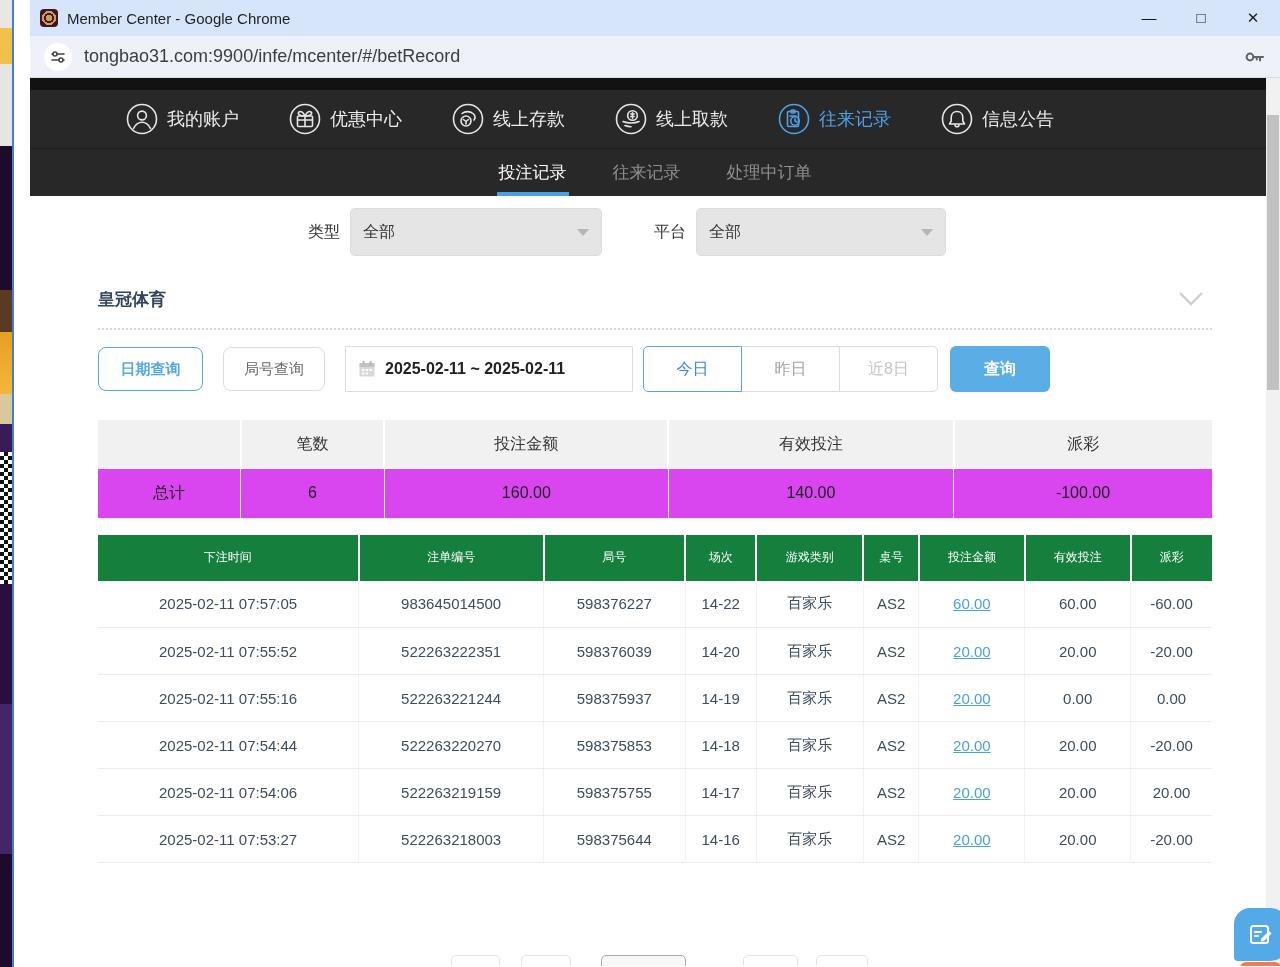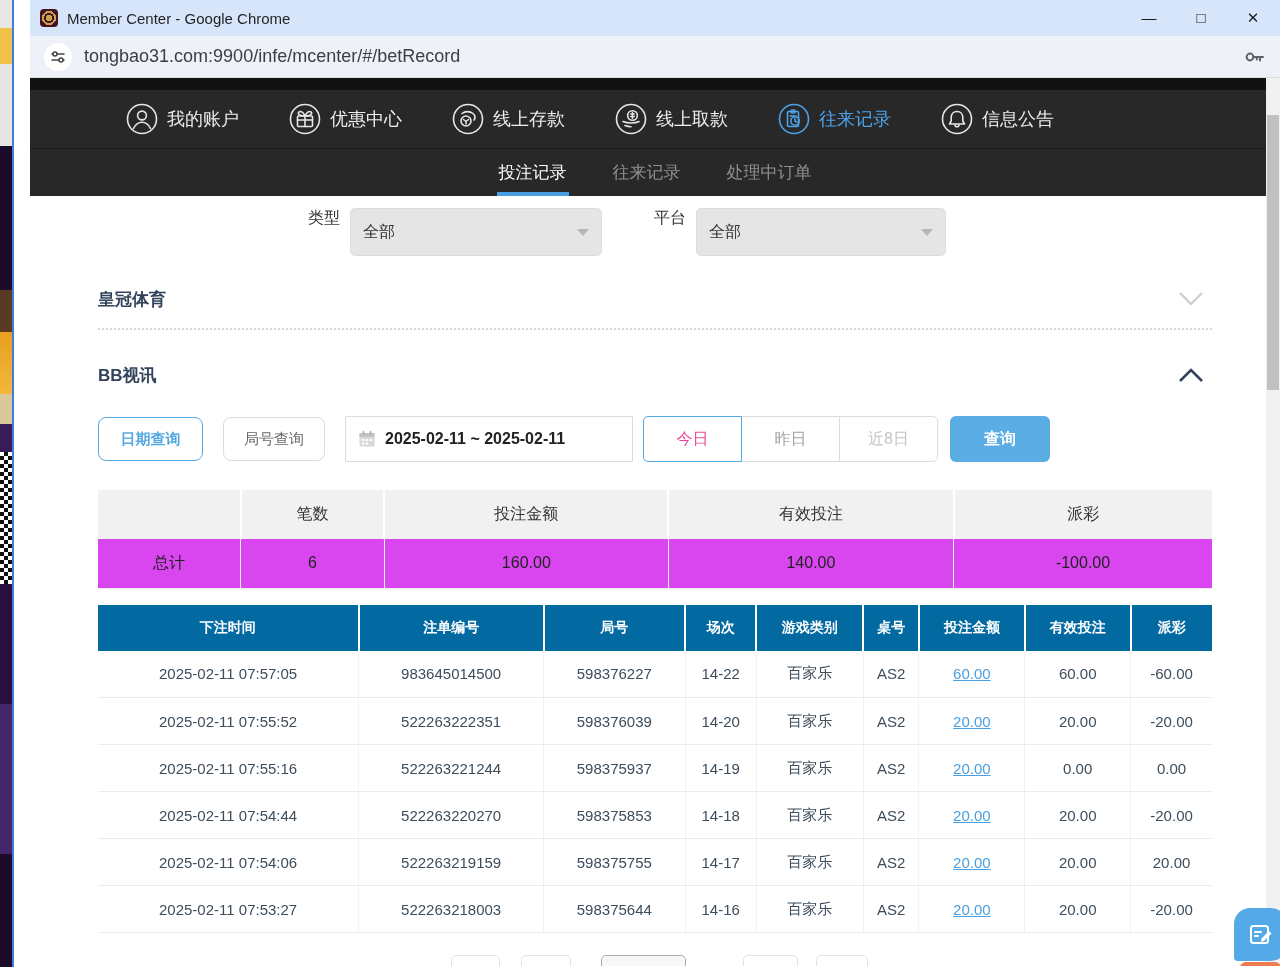--- a/index.html
+++ b/index.html
@@ -35,21 +35,21 @@
   .nav-item { display:flex; align-items:center; gap:9px; color:#ededed; font-size:18px; cursor:pointer; white-space:nowrap; }
   .nav-item.active { color:#4da2e8; }
   .nav-ico { width:32px; height:32px; display:flex; }
   .tabrow { height:48px; background:#282828; border-top:1px solid #1d1d1d; display:flex; justify-content:center; align-items:stretch; gap:46px; }
   .tab { position:relative; display:flex; align-items:center; font-size:17px; color:#8f8f8f; cursor:pointer; }
   .tab.active { color:#fff; }
   .tab.active::after { content:""; position:absolute; left:-2px; right:-2px; bottom:0; height:4px; background:#4a9ee2; }
 
   .content { padding:0 68px; }
 
-  .filter-row { margin-top:12px; margin-left:210px; display:flex; height:48px; }
+  .filter-row { margin-top:12px; margin-left:210px; display:flex; align-items:center; height:48px; }
   .filter-label { font-size:16px; color:#333; margin-right:10px; }
   .select { width:252px; height:48px; border:1px solid #dcdcdc; border-radius:5px; display:flex; align-items:center;
     padding:0 12px; font-size:16px; color:#333; background:#e5e5e5; cursor:pointer; }
   .select .sel-val { flex:1 1 auto; }
   .caret { width:0; height:0; border-left:6px solid transparent; border-right:6px solid transparent; border-top:7px solid #b6b6b6; }
   .filter-gap { width:52px; }
 
   .section-row { display:flex; align-items:center; justify-content:space-between; }
   .section-title { font-size:17px; font-weight:bold; color:#33425b; }
   .sec-crown { margin-top:14px; height:60px; border-bottom:2px dotted #d8d8d8; }
@@ -62,37 +62,37 @@
   .q-date { width:105px; border:1px solid #54a8e2; color:#54a8e2; font-weight:bold; }
   .q-round { width:102px; border:1px solid #dcdcdc; color:#666; margin-left:20px; }
   .date-input { margin-left:20px; width:288px; height:46px; border:1px solid #dcdcdc; border-radius:1px;
     display:flex; align-items:center; padding:0 12px; cursor:pointer; }
   .date-input .dval { font-size:16px; font-weight:bold; color:#222; margin-left:9px; white-space:nowrap; }
   .day-group { margin-left:10px; display:flex; }
   .day-btn { width:99px; height:46px; border:1px solid #dcdcdc; margin-left:-1px; display:flex; align-items:center;
     justify-content:center; font-size:16px; background:#fff; cursor:pointer; }
   .day-btn:first-child { border-radius:5px 0 0 5px; margin-left:0; }
   .day-btn:last-child { border-radius:0 5px 5px 0; }
-  .day-btn.active { border-color:#54a8e2; color:#ec4899; position:relative; z-index:2;text-align:right; }
+  .day-btn.active { border-color:#54a8e2; color:#3b82f6; position:relative; z-index:2;text-align:right; }
   .day-yest { color:#a3a3a3; }
   .day-last8 { color:#c4c4c4; }
   .search-btn { margin-left:12px; width:100px; height:46px; border:none; border-radius:6px; background:#5aade5;
     color:#fff; font-size:16px; font-weight:bold; display:flex; align-items:center; justify-content:center; cursor:pointer; }
 
   table { border-collapse:collapse; width:100%; table-layout:fixed; }
   .summary-table { margin-top:28px; }
   .summary-table th { background:#f1f1f1; height:49px; font-size:16px; font-weight:normal; color:#333;
     border-right:2px solid #fff; }
   .summary-table th:last-child { border-right:none; }
   .summary-table td { height:49px; text-align:center; font-size:16px; color:#222; border-bottom:1px solid #ececec;
     border-right:1px solid #f2f2f2; background:#d946ef; }
   .summary-table td:last-child { border-right:none; }
 
   .main-table { margin-top:16px; }
-  .main-table th { background:#0369a1; height:46px; color:#fff; font-size:14px; font-weight:bold;
+  .main-table th { background:#15803d; height:46px; color:#fff; font-size:12px; font-weight:normal;
     border-right:2px solid #fff; }
   .main-table th:last-child { border-right:none; }
   .main-table td { height:47px; text-align:center; font-size:15px; color:#3d4d5c; background:#fff;
     border-bottom:1px solid #ececec; border-right:1px solid #f2f2f2; }
   .main-table td:last-child { border-right:none; }
   .amount-link { color:#4aa0e0; text-decoration:underline; cursor:pointer; }
   .neg { color:#f4525b; }
 
   
   .pg-stub { position:absolute; top:877px; height:30px; border:1px solid #e3e3e3; border-radius:5px; background:#fff; }
@@ -269,28 +269,20 @@
 
         <div class="section-row sec-crown">
           <span class="section-title">皇冠体育</span>
           <span class="chev">
             <svg width="26" height="16" viewBox="0 0 26 16" fill="none" stroke="#cfcfcf" stroke-width="2.4">
               <polyline points="2,2 13,13 24,2"></polyline>
             </svg>
           </span>
         </div>
 
-        <div class="section-row sec-bb">
-          <span class="section-title">BB视讯</span>
-          <span class="chev">
-            <svg width="26" height="16" viewBox="0 0 26 16" fill="none" stroke="#33425b" stroke-width="2.6">
-              <polyline points="2,14 13,3 24,14"></polyline>
-            </svg>
-          </span>
-        </div>
 
         <div class="query-row">
           <div class="q-btn q-date">日期查询</div>
           <div class="q-btn q-round">局号查询</div>
           <div class="date-input">
             <svg width="18" height="18" viewBox="0 0 18 18">
               <rect x="1.5" y="3" width="15" height="13.5" rx="1.5" fill="#d9d9d9"></rect>
               <rect x="1.5" y="3" width="15" height="4" fill="#c2c2c2"></rect>
               <rect x="4.5" y="0.8" width="2" height="4" rx="1" fill="#b5b5b5"></rect>
               <rect x="11.5" y="0.8" width="2" height="4" rx="1" fill="#b5b5b5"></rect>

